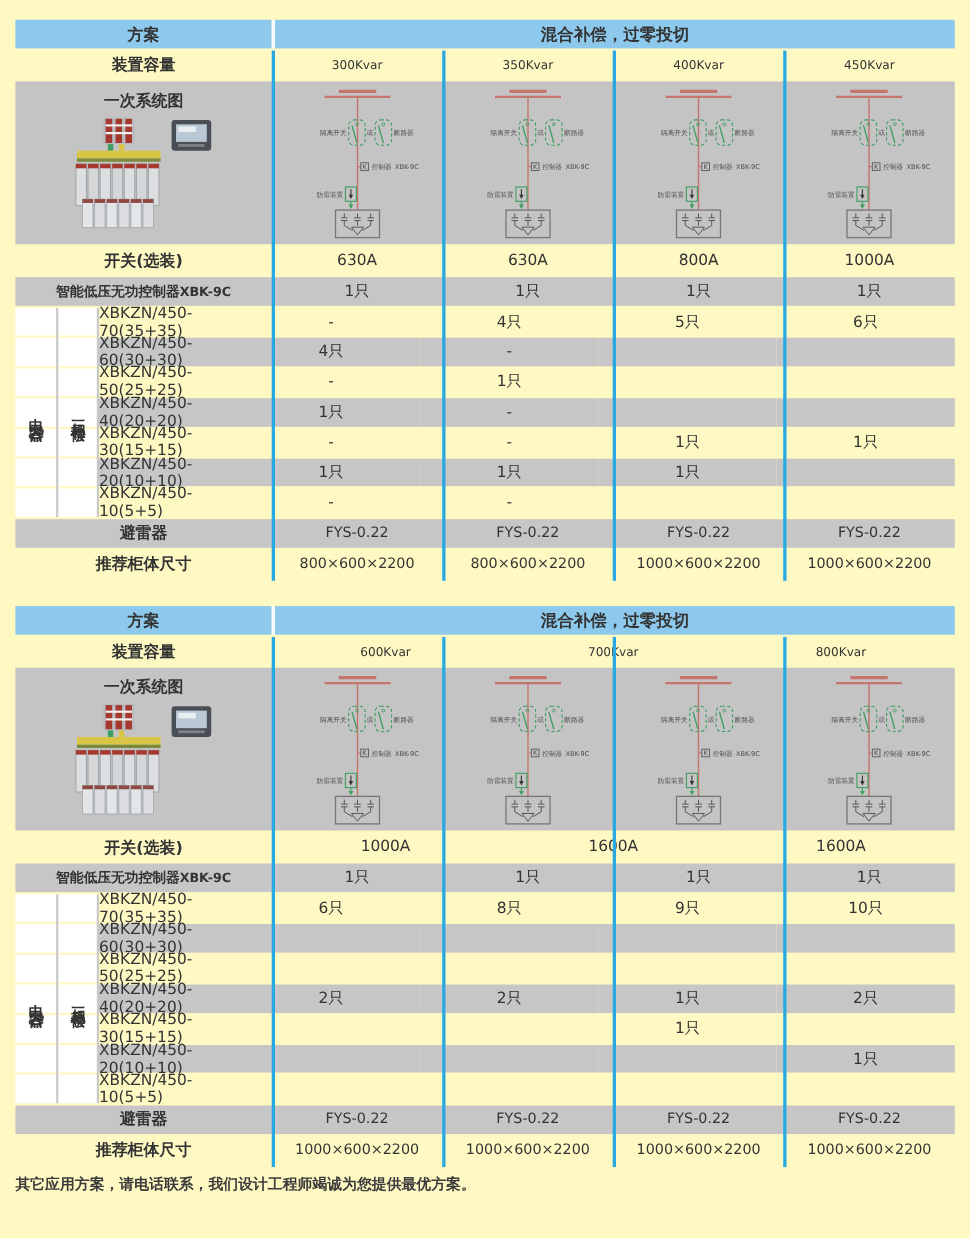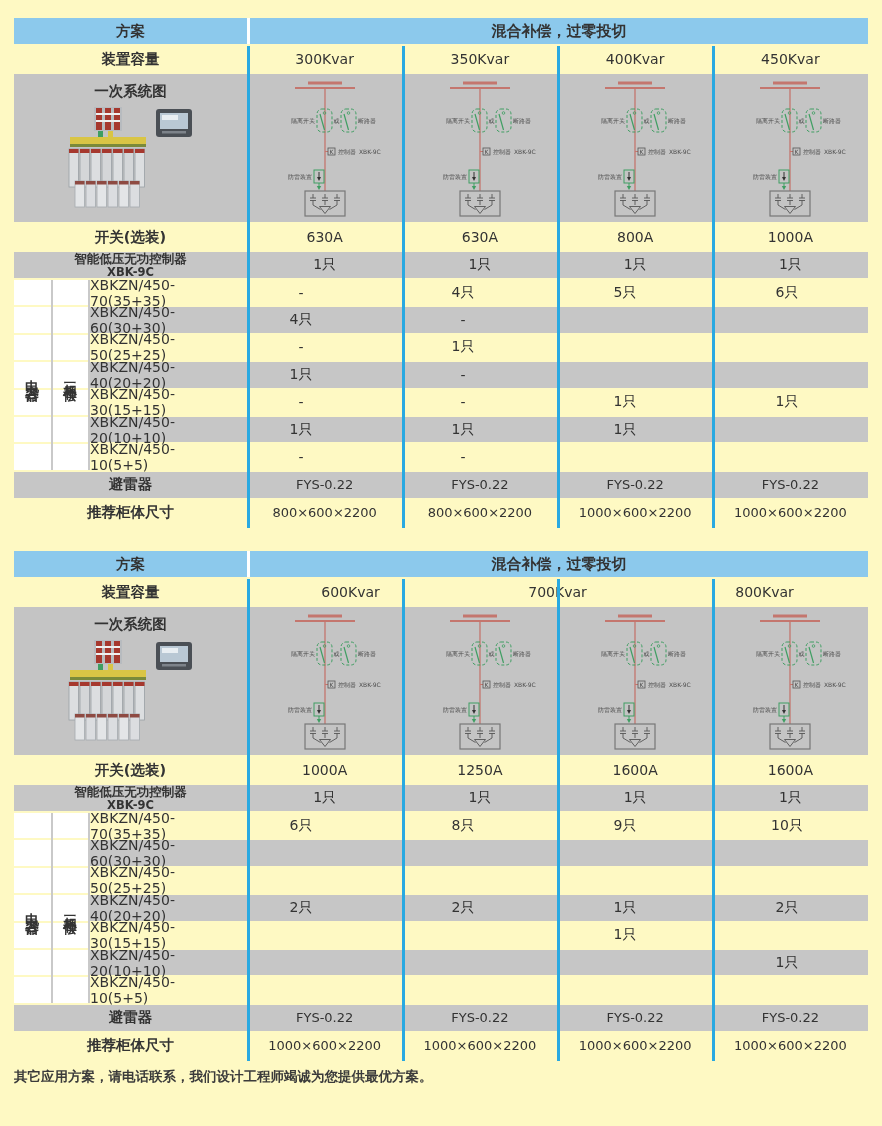--- a/index.html
+++ b/index.html
@@ -11,35 +11,35 @@
   .h142{height:148px;}
   .lbl{width:233px;display:flex;align-items:center;justify-content:center;
        font-weight:bold;font-size:14.5px;text-align:center;}
   .cells{flex:1;display:flex;}
   .cell{flex:1;display:flex;align-items:center;justify-content:center;font-size:14px;}
   .bold{font-weight:bold;}
   .blue{background:#8cc9ec;}
   .gray{background:#c6c6c6;}
   .dgray{background:#c4c4c4;}
   .psep{width:3px;background:#fff;}
-  .cap-val{font-size:14px;}
+  .cap-val{font-size:11px;}
   .small-val{font-size:13px;text-align:right;}
   .vline{position:absolute;width:3px;background:#29a9e1;top:28px;bottom:0;z-index:5;}
   .diag-lbl{flex-direction:column;justify-content:flex-start;}
   .diag-title{margin-top:8px;font-size:14.5px;font-weight:bold;}
   .capsec{position:relative;margin-bottom:2px;}
   .caprow{display:flex;height:25.4px;margin-bottom:2px;}
   .caprow:last-child{margin-bottom:0;}
   .capspacer{width:76px;background:#fff;}
   .model{width:130px;flex:none;font-size:14px;}
   .vcol{position:absolute;top:0;bottom:0;display:flex;align-items:center;justify-content:center;
         font-weight:bold;font-size:14px;writing-mode:vertical-rl;text-orientation:upright;
         letter-spacing:4px;z-index:2;}
   .vsep{position:absolute;top:0;bottom:0;width:2px;background:#c9c9c9;z-index:3;}
-  .ctl{display:flex;flex-direction:column;justify-content:center;}
+  .ctl{display:flex;flex-direction:row;justify-content:center;}
   .ctl1{font-size:12.5px;font-weight:bold;line-height:14px;}
   .ctl2{font-size:11.5px;font-weight:bold;line-height:12px;}
   .footer{position:absolute;left:14px;top:1068px;font-size:13.5px;font-weight:bold;color:#3b3b3b;}
   .dt{font-size:6px;fill:#4d4d4d;}
   svg{display:block;}
 </style>
 </head>
 <body>
 
 <div class="page">
@@ -668,21 +668,20 @@
     <polygon points="70.5,128.5 81.5,128.5 76,135.5"></polygon>
   </g>
 </svg>
             </div>
           </div>
         </div>
         <div class="row h26">
           <div class="lbl">开关(选装)</div>
           <div class="cells">
             <div class="cell">1000A</div>
-            <div class="cell">1250A</div>
             <div class="cell">1600A</div>
             <div class="cell">1600A</div>
           </div>
         </div>
         <div class="row h26 gray">
           <div class="lbl ctl">
             <div class="ctl1">智能低压无功控制器</div>
             <div class="ctl2">XBK-9C</div>
           </div>
           <div class="cells">

